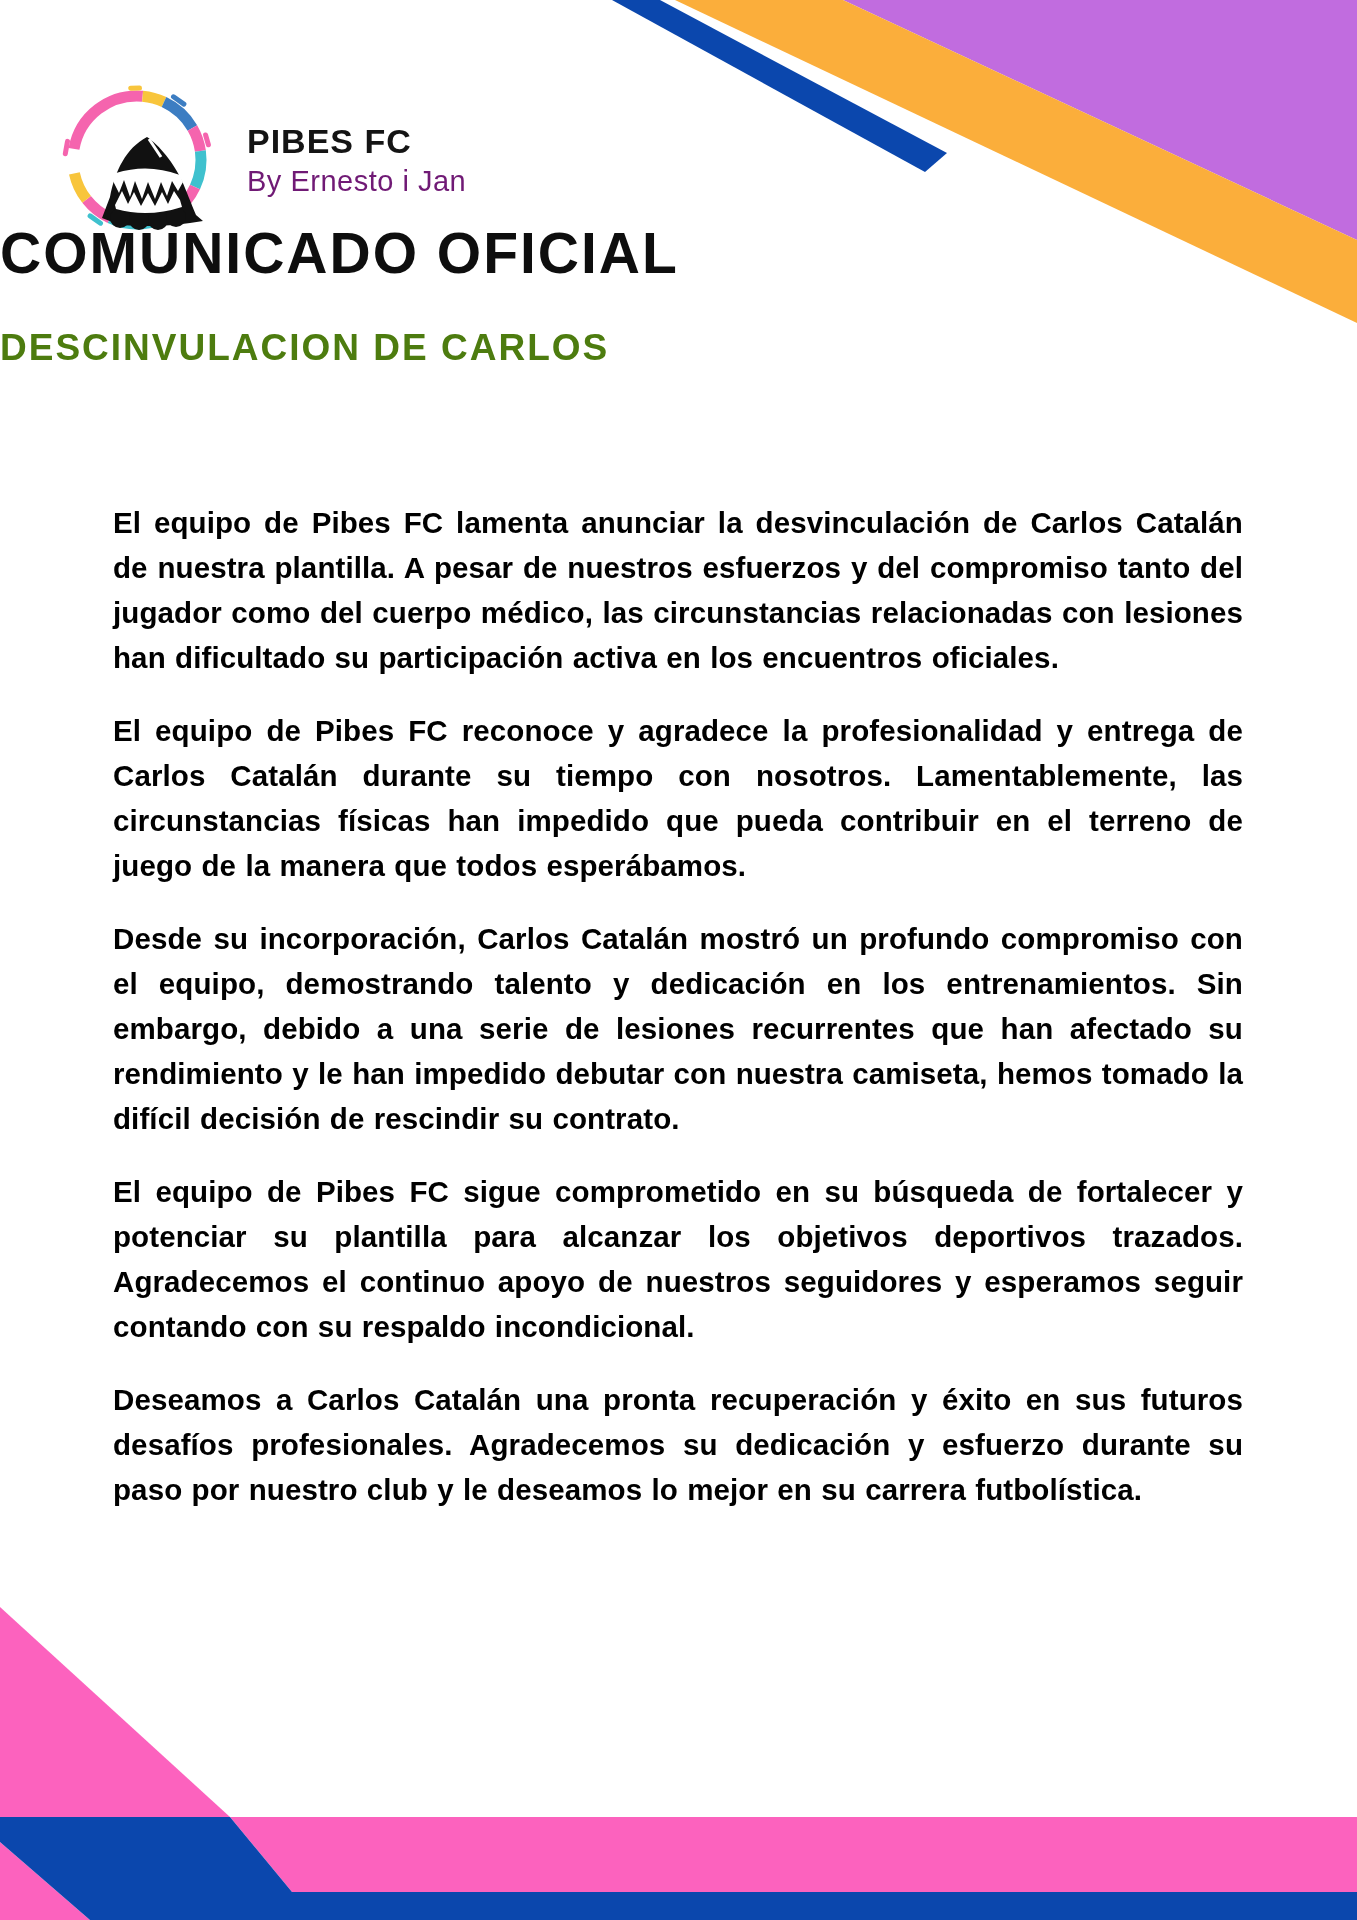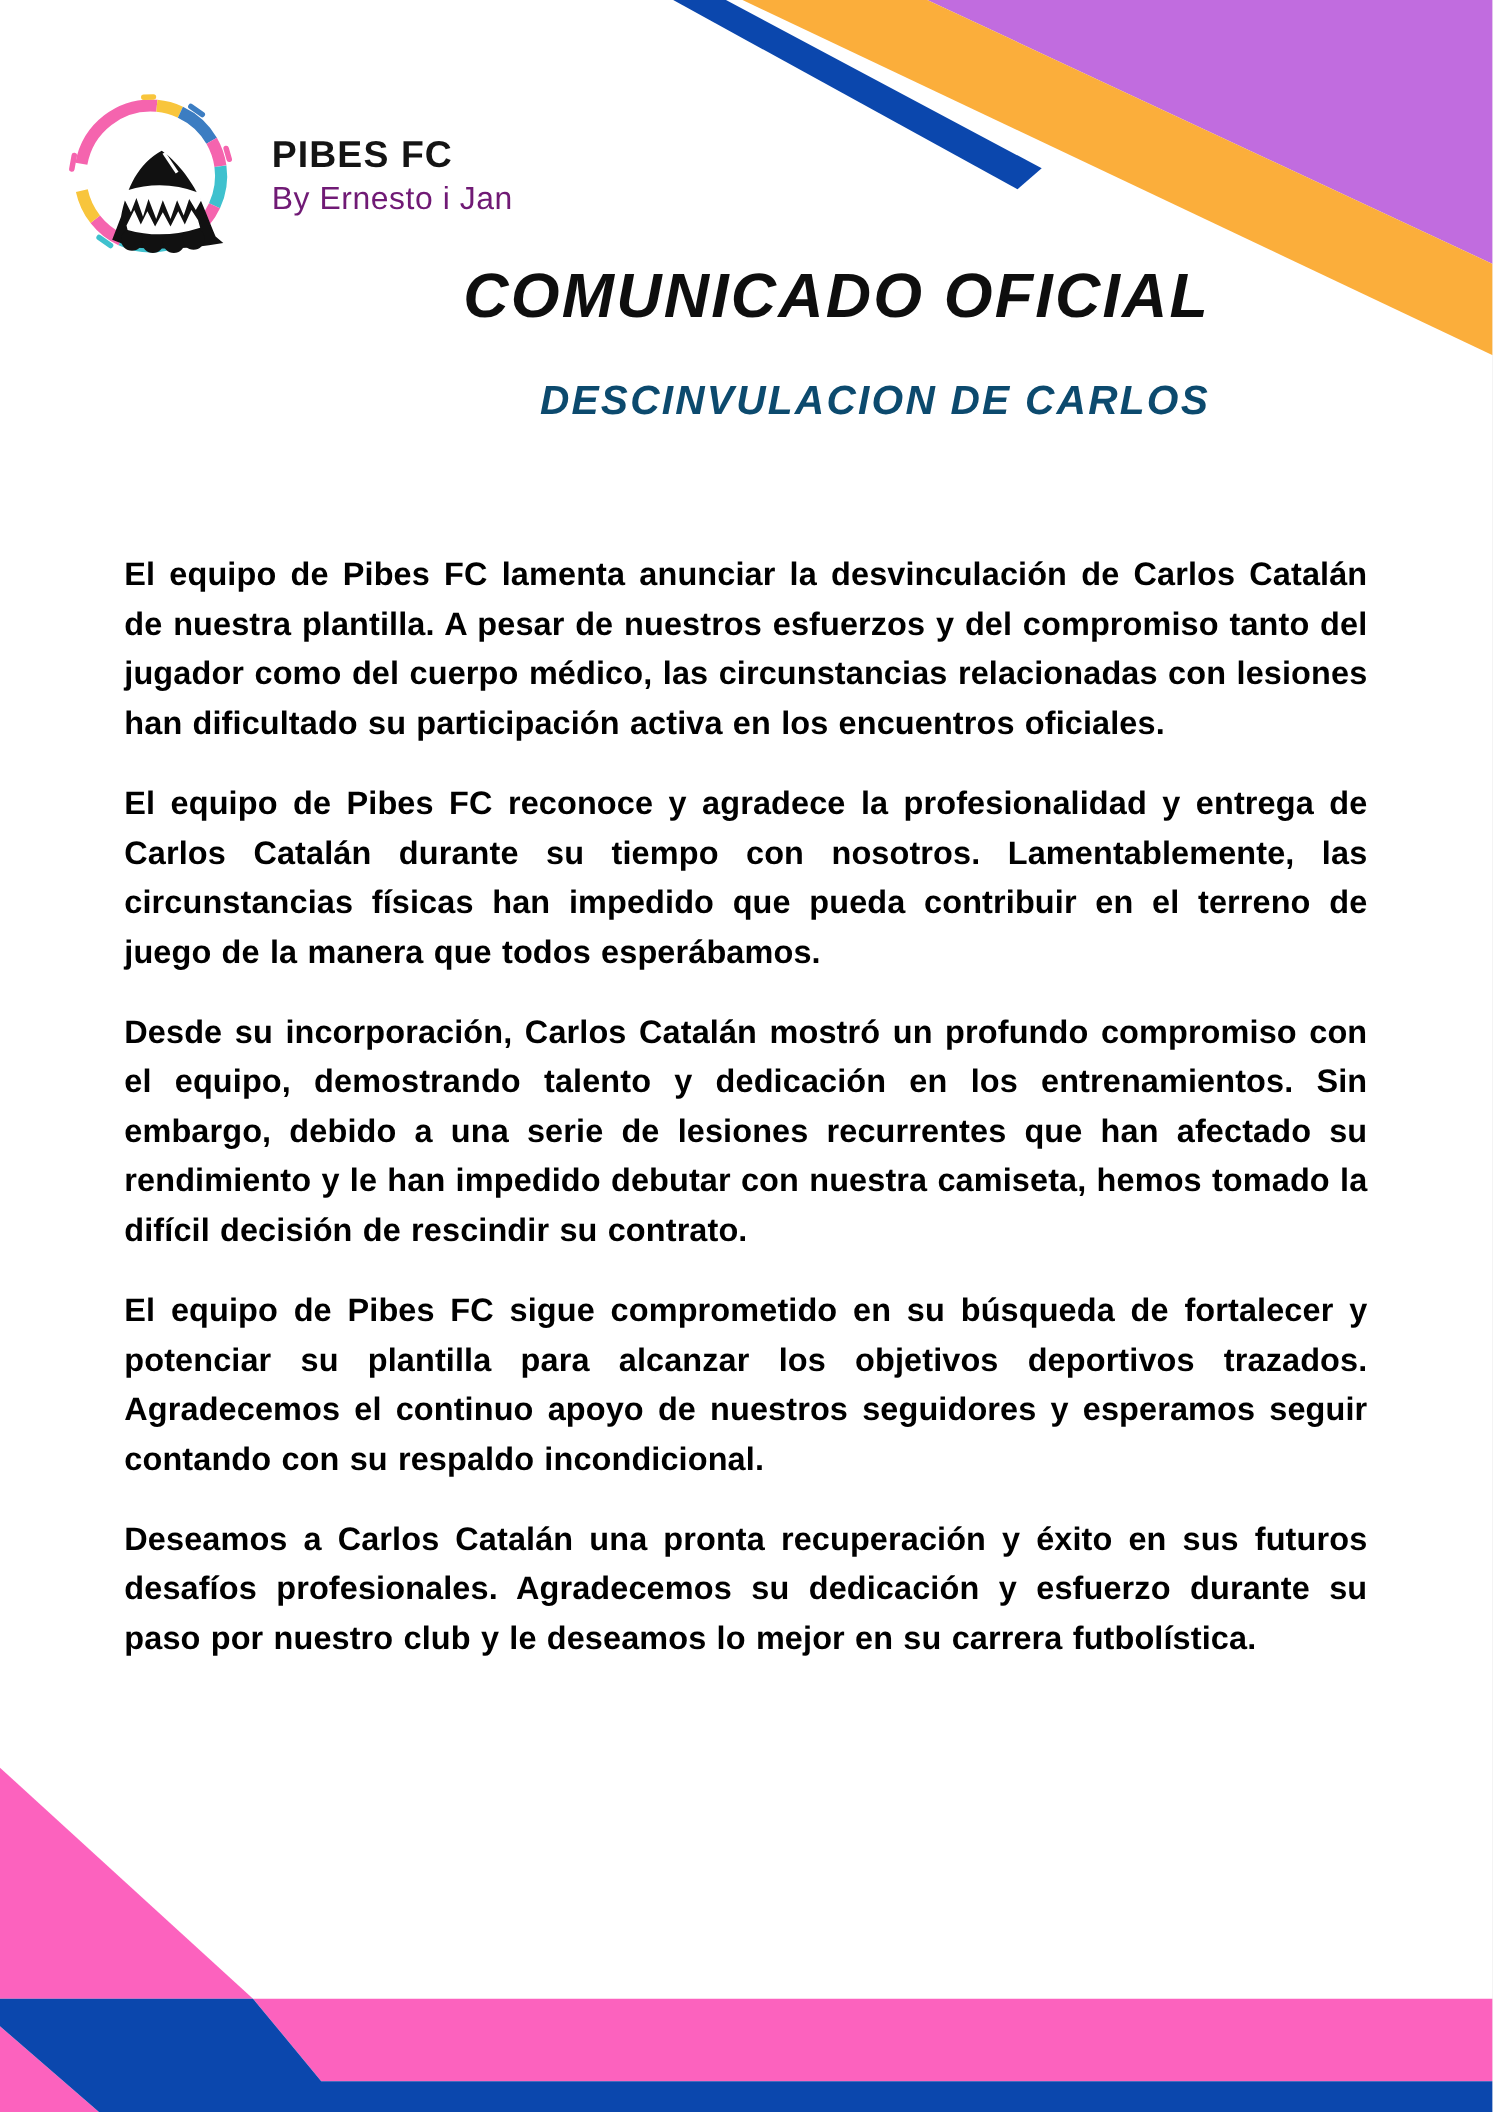--- a/index.html
+++ b/index.html
@@ -15,27 +15,27 @@
   .logo{position:absolute;left:62px;top:85px;width:150px;height:150px;}
   .logo-text{position:absolute;left:247px;top:122px;}
   .club-name{
     font-size:34px;font-weight:800;color:#141414;letter-spacing:1px;
     line-height:38px;white-space:nowrap;
   }
   .byline{
     font-size:29px;font-weight:400;color:#701a75;letter-spacing:0.5px;
     line-height:34px;margin-top:4px;white-space:nowrap;
   }
-  .headings{position:absolute;left:0;top:238px;width:1100px;text-align:right;font-style:italic;}
+  .headings{position:absolute;left:0;top:222px;width:1100px;text-align:left;}
   .main-title{
     margin:0;font-size:57px;font-weight:800;color:#0e0e0e;
     letter-spacing:2px;line-height:62px;white-space:nowrap;
   }
   .sub-title{
-    margin:44px 0 0 0;font-size:37px;font-weight:800;color:#0c4a6e;
+    margin:44px 0 0 0;font-size:37px;font-weight:800;color:#4d7c0f;
     letter-spacing:2px;line-height:40px;white-space:nowrap;
   }
   .statement{position:absolute;left:113px;top:500px;width:1130px;}
   .statement p{
     margin:0 0 28px 0;
     font-size:29.5px;line-height:45px;font-weight:600;color:#000000;
     text-align:justify;letter-spacing:0.1px;word-spacing:1px;
   }
   .statement p:last-child{margin-bottom:0;}
 </style>

